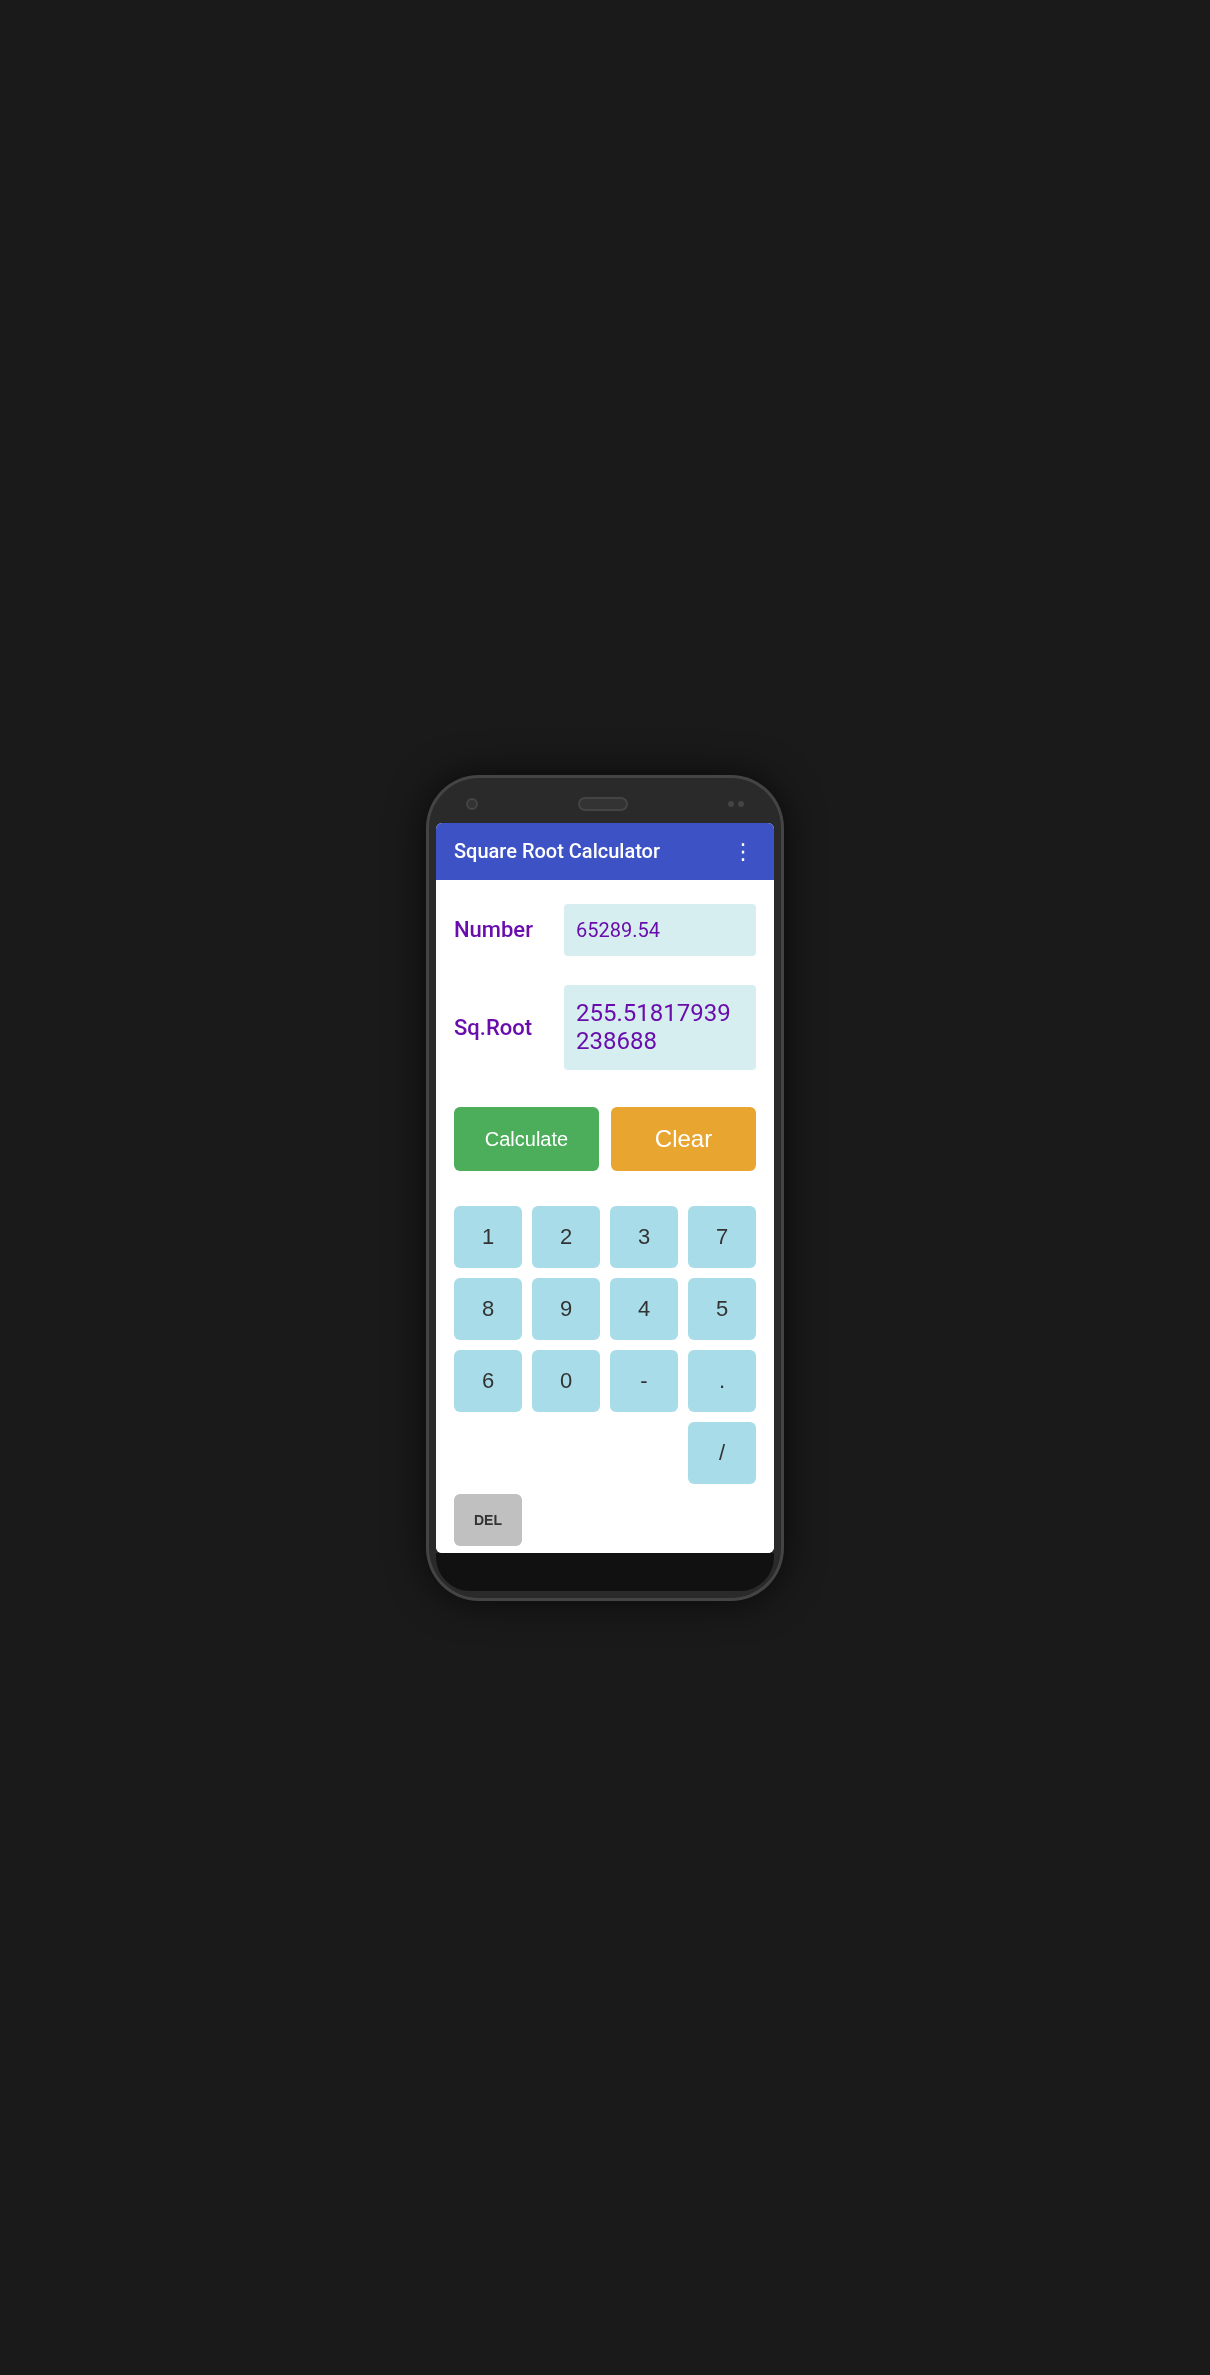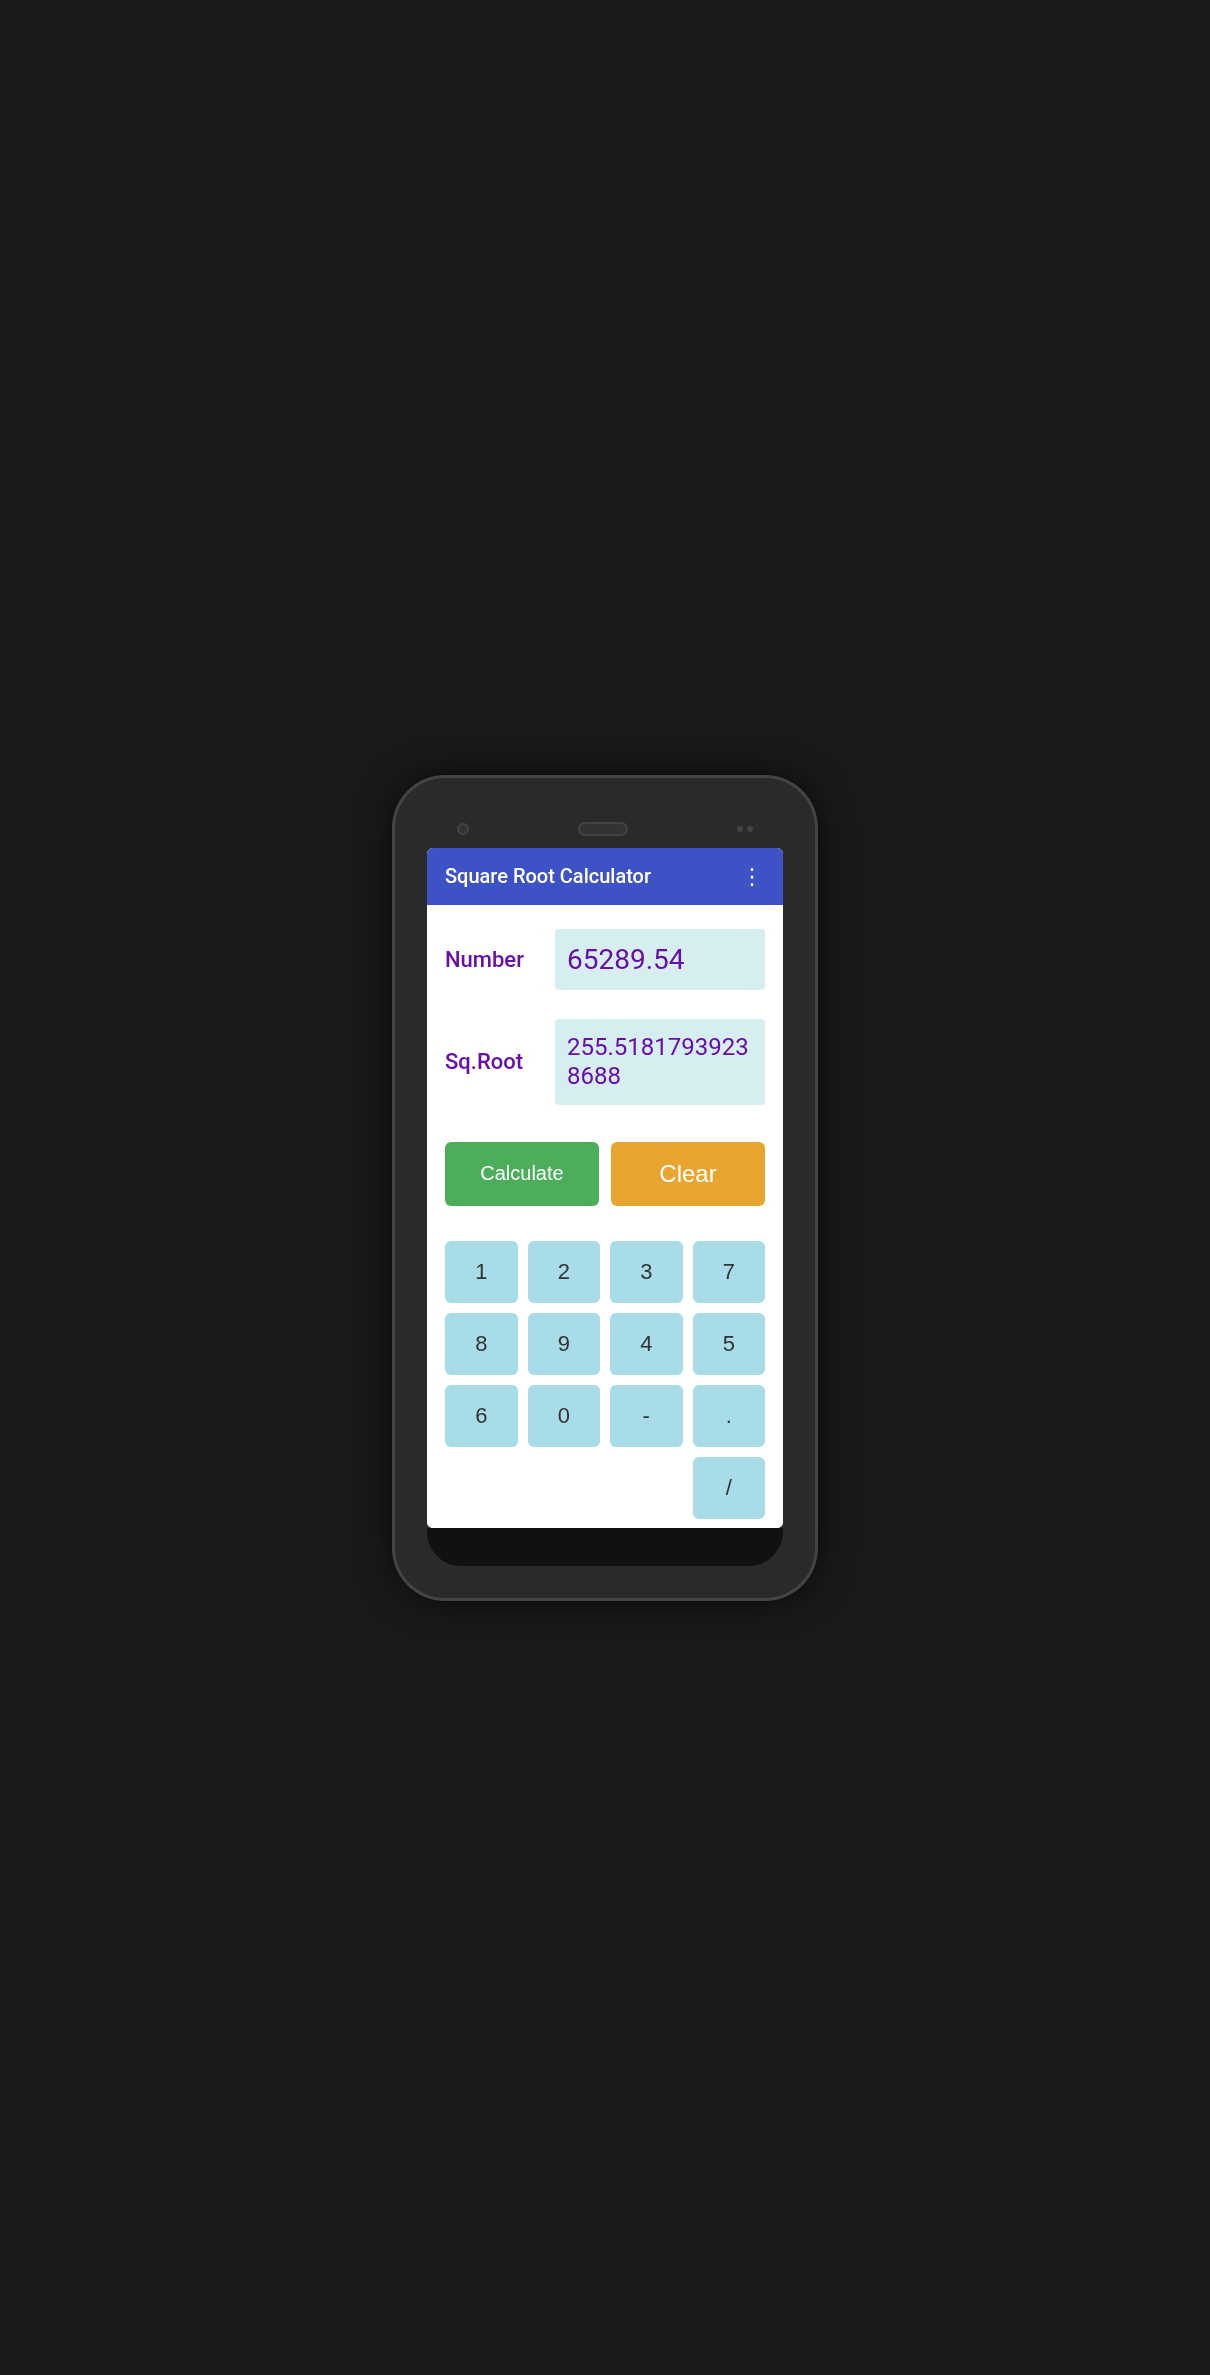--- a/index.html
+++ b/index.html
@@ -5,25 +5,25 @@
     * { box-sizing: border-box; margin: 0; padding: 0; }
     body {
       background: #1a1a1a;
       display: flex;
       justify-content: center;
       align-items: center;
       min-height: 100vh;
       font-family: 'Roboto', Arial, sans-serif;
     }
     .phone-outer {
-      width: 420px;
+      width: 352px;
       height: 820px;
       background: #2a2a2a;
       border-radius: 50px;
-      padding: 32px;
+      padding: 7px;
       box-shadow: 0 0 0 3px #444, 0 0 40px rgba(0,0,0,0.8);
       display: flex;
       flex-direction: column;
       position: relative;
     }
     .phone-top-bar {
       display: flex;
       justify-content: space-between;
       align-items: center;
       padding: 4px 30px;
@@ -99,21 +99,21 @@
       font-weight: 500;
       width: 110px;
       flex-shrink: 0;
     }
     .field-value {
       flex: 1;
       background: #d6eef0;
       border: none;
       border-radius: 4px;
       padding: 14px 12px;
-      font-size: 28px;
+      font-size: 20px;
       color: #6a0dad;
       font-weight: 400;
       line-height: 1.2;
       word-break: break-all;
     }
     .btn-row {
       display: flex;
       gap: 12px;
       margin-bottom: 22px;
       margin-top: 8px;

